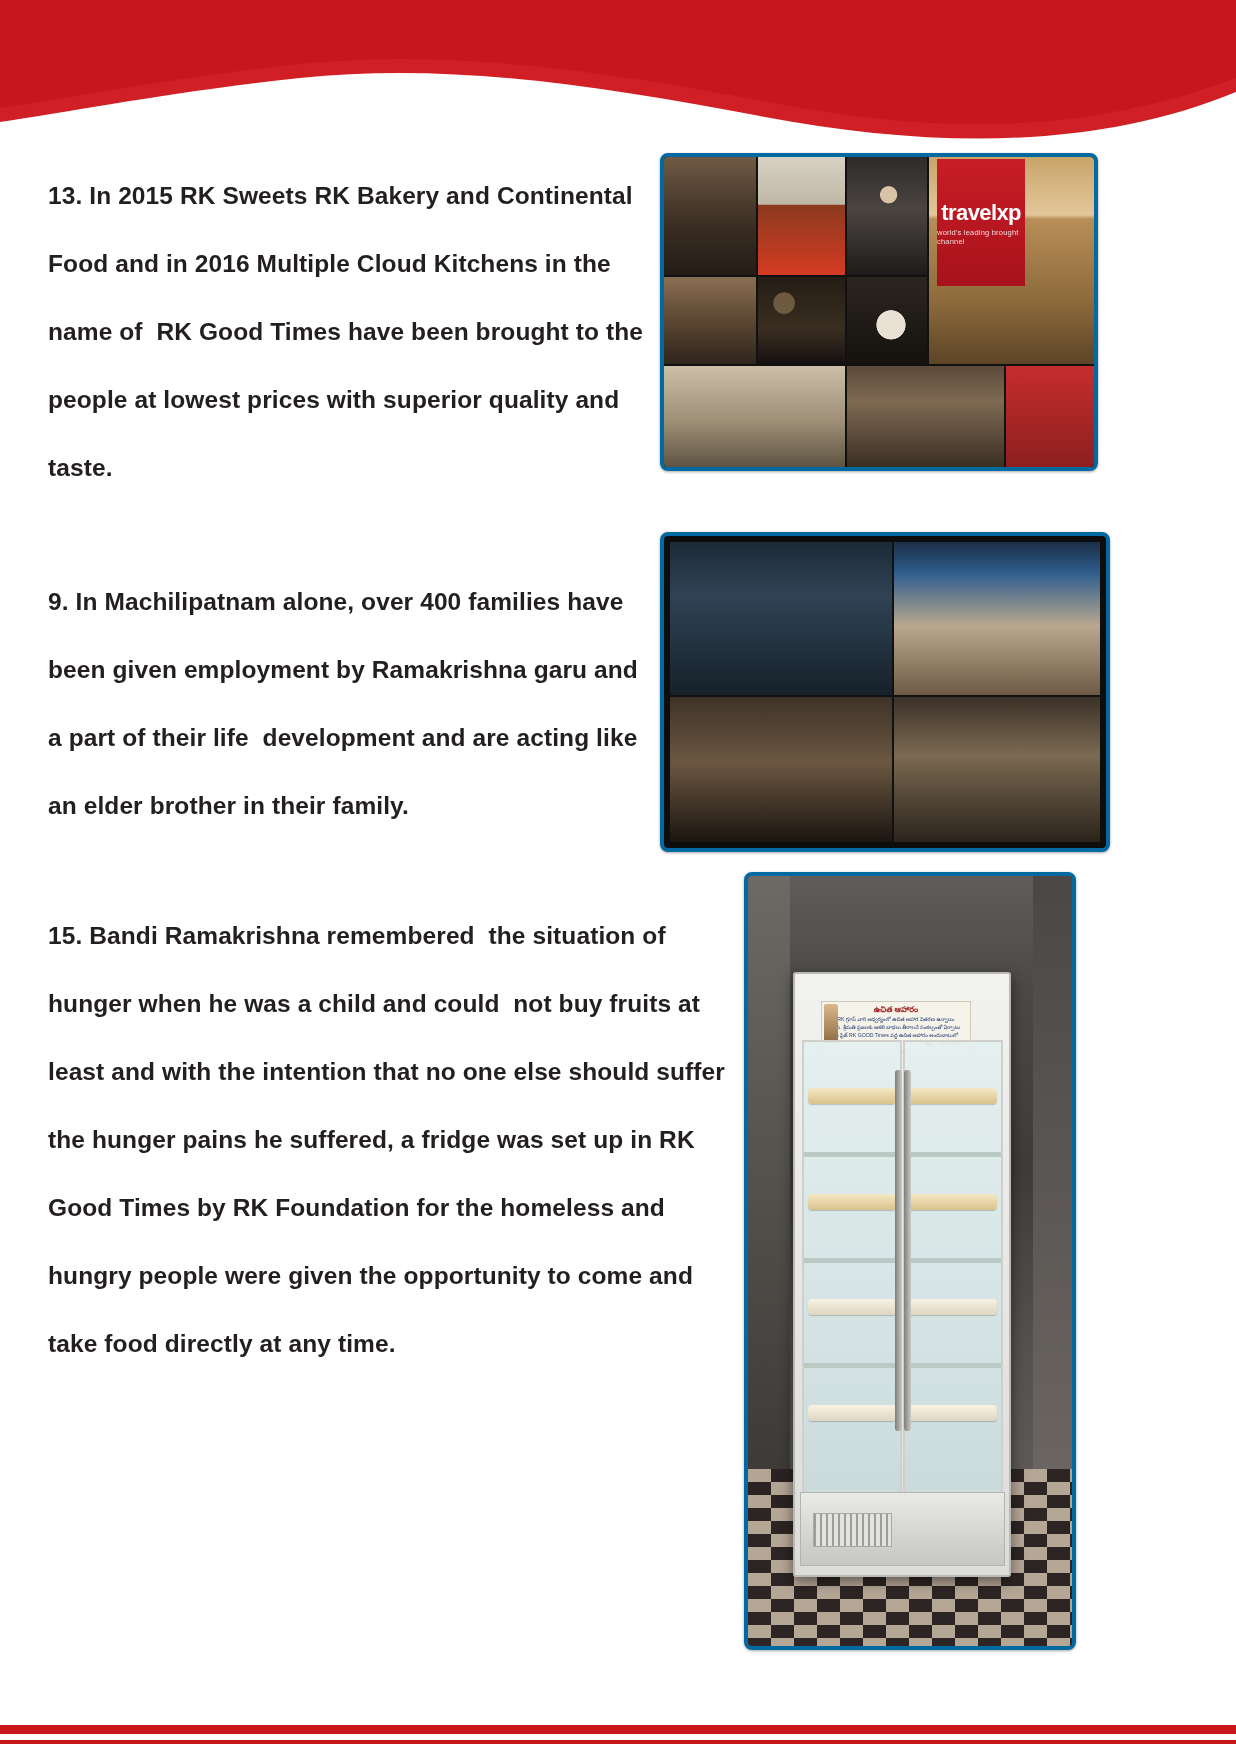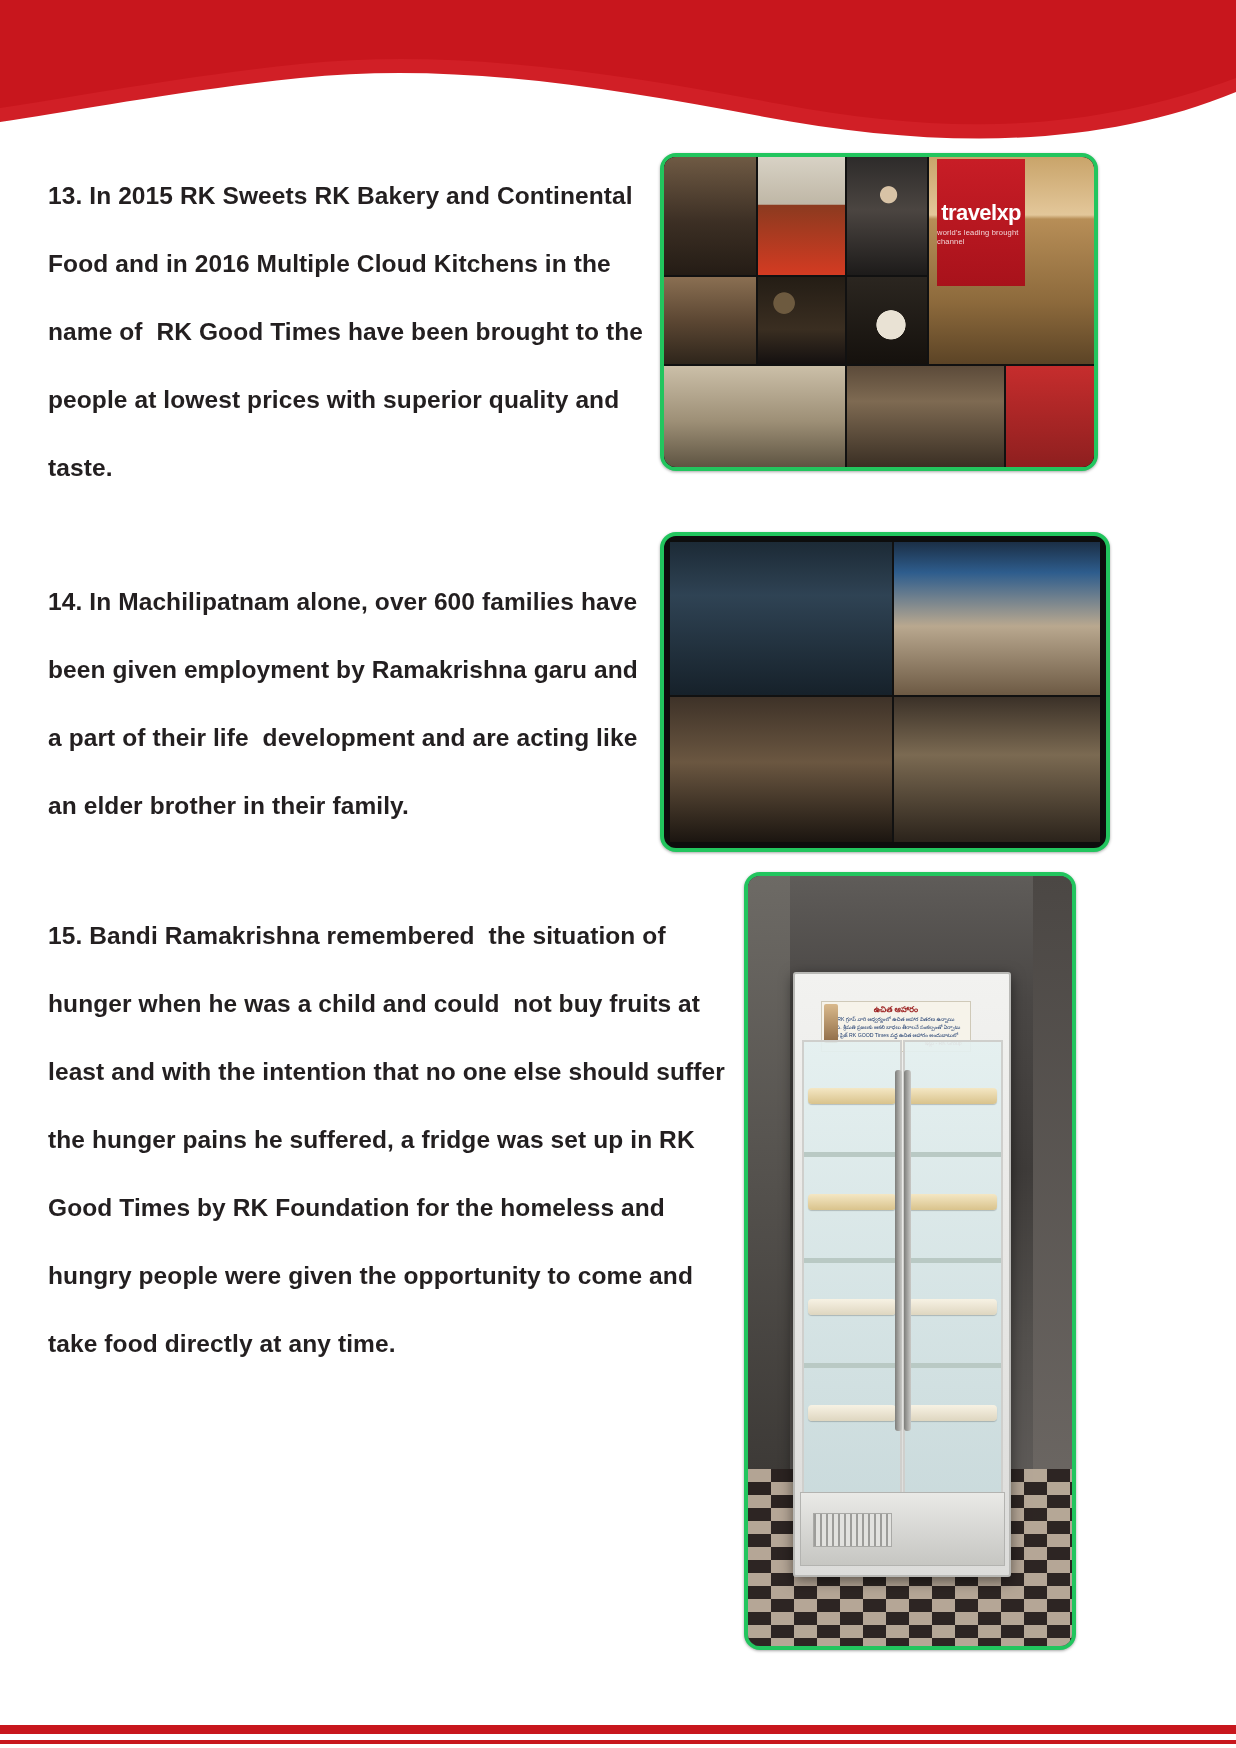--- a/index.html
+++ b/index.html
@@ -66,22 +66,22 @@
     font-size: 24.5px;
     font-weight: bold;
     line-height: 68px;
     letter-spacing: 0.1px;
     white-space: pre-wrap;
   }
 
   
   .photo-frame {
     position: absolute;
-    border: 4px solid #22c55e;
-    border-radius: 16px;
+    border: 4px solid #0369a1;
+    border-radius: 8px;
     background: #1a1a1a;
     box-shadow: 0 1px 3px rgba(0,0,0,.35);
     overflow: hidden;
   }
   .collage {
     display: grid;
     width: 100%;
     height: 100%;
     gap: 2px;
     background: #111;
@@ -353,21 +353,21 @@
       <div class="cell t10 px-banner-red"></div>
     </div>
 
     <div class="px-travelxp" style="position:absolute; left:63.5%; top:2px; width:20.5%; height:41%;">
       <div class="travelxp-word">travelxp</div>
       <div class="travelxp-sub">world's leading brought channel</div>
     </div>
   </div>
 
   <div class="block" style="left:48px; top:418px; width:600px;">
-    <div class="para">14. In Machilipatnam alone, over 600 families have been given employment by Ramakrishna garu and  a part of their life  development and are acting like an elder brother in their family.</div>
+    <div class="para">9. In Machilipatnam alone, over 400 families have been given employment by Ramakrishna garu and  a part of their life  development and are acting like an elder brother in their family.</div>
   </div>
 
   <div class="photo-frame" style="left:660px; top:382px; width:430px; height:300px; background:#0d0d0d; padding:6px;">
     <div class="collage c2">
       <div class="cell px-dining"></div>
       <div class="cell px-stage"></div>
       <div class="cell px-audience"></div>
       <div class="cell px-award"></div>
     </div>
   </div>

